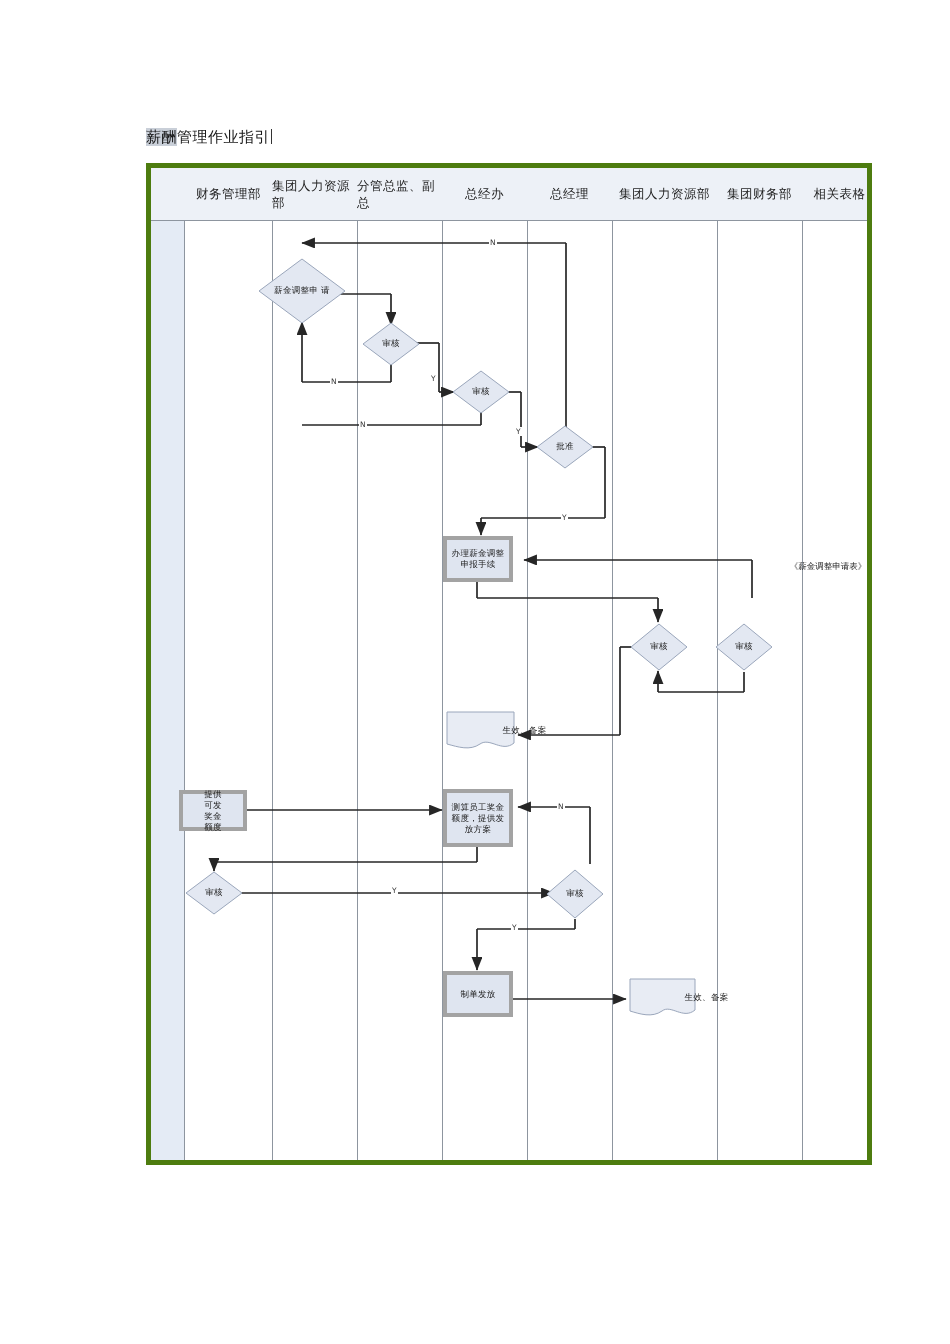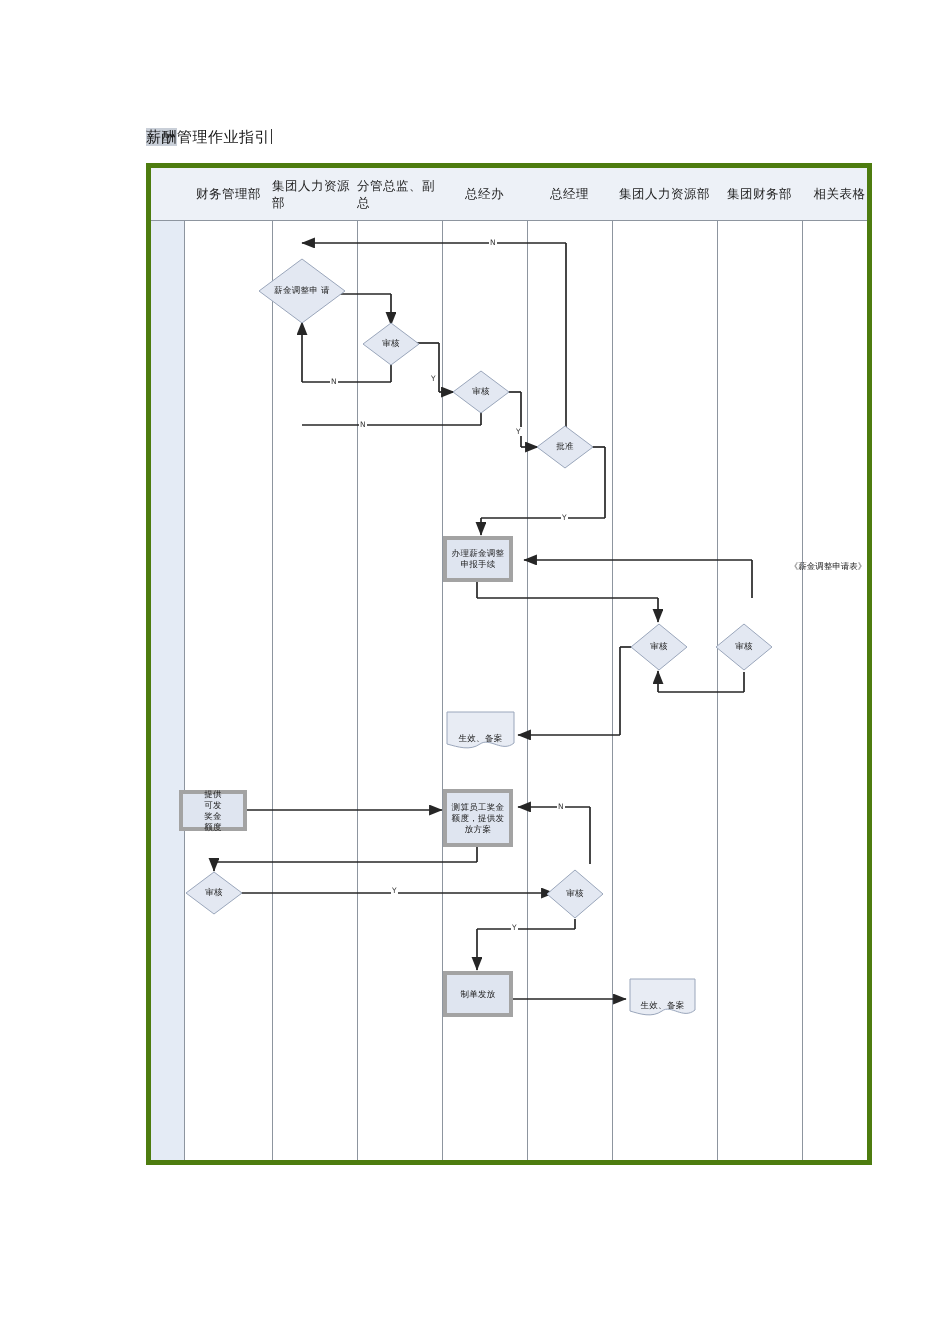--- a/index.html
+++ b/index.html
@@ -143,23 +143,23 @@
     font-size: 8.5px;
     color: #1b1b1b;
     letter-spacing: 0.3px;
   }
   .docshape {
     position: absolute;
   }
   .docshape .dsvg { position:absolute; left:0; top:0; width:100%; height:100%; }
   .docshape .dtext {
     position: absolute;
-    left: 0; top: 12px; width: 100%; height: 74%;
+    left: 0; top: 4px; width: 100%; height: 74%;
     display: flex; align-items: center; justify-content: center;
-    font-size: 8.5px; color: #1b1b1b; letter-spacing: 0.3px;
+    font-size: 8.5px; color: #1b1b1b; letter-spacing: 0.3px; padding-left: 44px;
   }
 
   .edge-label {
     position: absolute;
     font-size: 7.5px;
     color: #3a3a3a;
     background: #fff;
     padding: 0 1px;
     line-height: 9px;
   }

